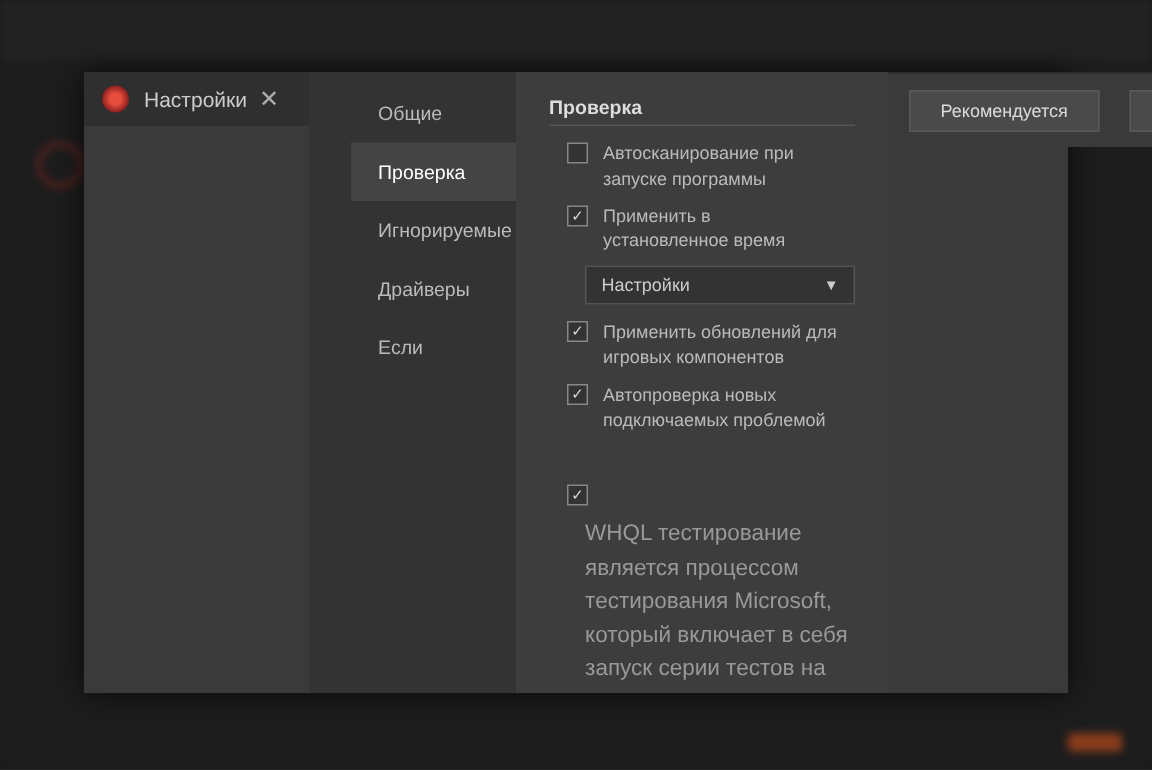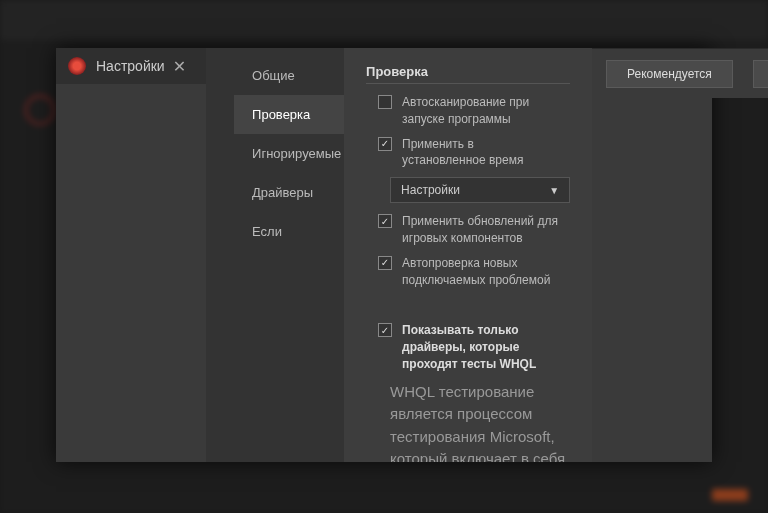--- a/index.html
+++ b/index.html
@@ -98,21 +98,20 @@
 
       <div class="check-row">
         <span class="checkbox checked"></span>
         <span class="check-label">Автопроверка новых подключаемых проблемой</span>
       </div>
 
       <div class="spacer"></div>
 
       <div class="check-row">
         <span class="checkbox checked"></span>
-        <span class="check-label bold">Показывать только драйверы, которые проходят тесты WHQL</span>
       </div>
       <div class="desc">WHQL тестирование является процессом тестирования Microsoft, который включает в себя запуск серии тестов на сторонних аппаратных или программных средствах. WHQL тестирование обеспечит стабильность и безопасность обновлённых драйверов. Если вы решили обновить драйверы не прошедшие тесты WHQL, вы можете столкнуться с нестабильностью, проблемой совместимости или даже неисправностью системы.</div>
 
     </div>
   </div>
 
   <div class="footer">
     <div class="btn">Рекомендуется</div>
     <div class="spacer-flex"></div>
     <div class="btn">OK</div>

